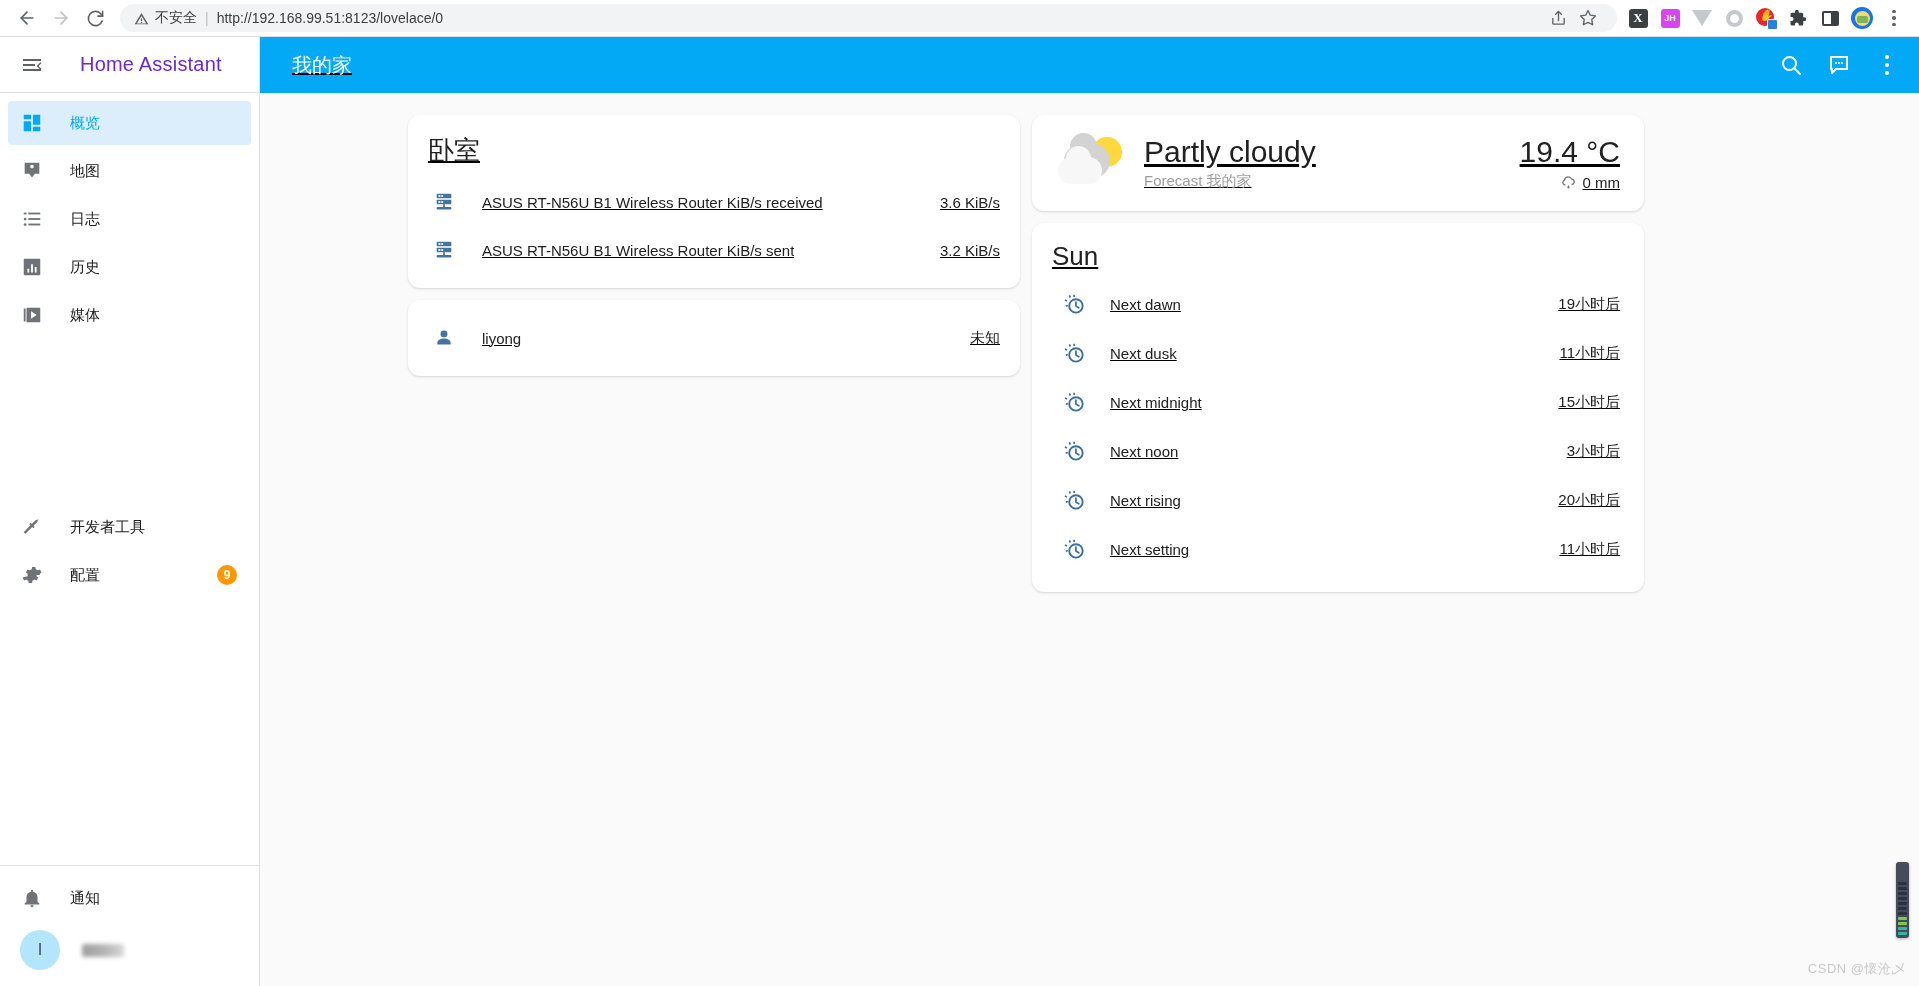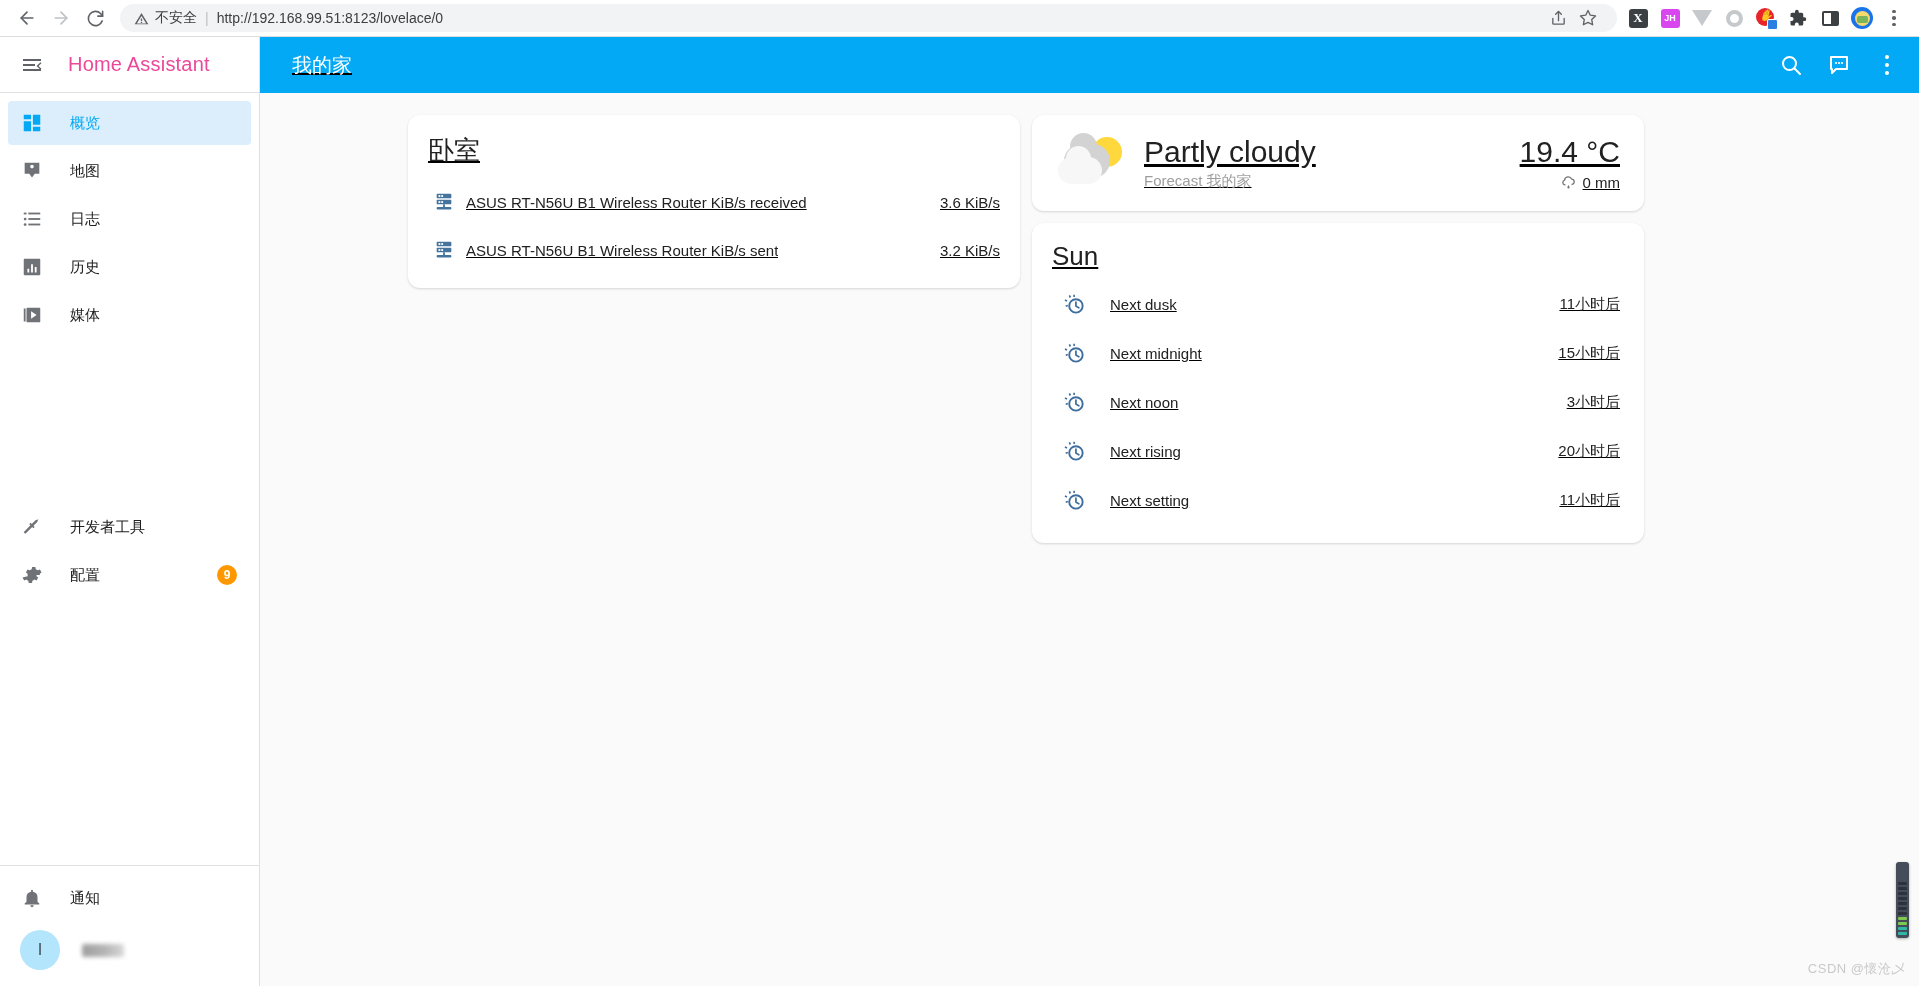--- a/index.html
+++ b/index.html
@@ -84,21 +84,21 @@
     height: 949px;
   }
   .sb-header {
     height: 56px;
     display: flex; align-items: center;
     padding-left: 8px;
     border-bottom: 1px solid #e0e0e0;
     flex: 0 0 56px;
   }
   .hamburger { width:48px;height:48px;display:flex;align-items:center;justify-content:center;color:#5f6368; }
-  .sb-title { font-size: 20px; color: #ec4899; margin-left: 12px; letter-spacing: .2px; }
+  .sb-title { font-size: 20px; color: #6d28d9; margin-left: 24px; letter-spacing: .2px; }
   .sb-scroll { flex: 1 1 auto; padding-top: 4px; overflow: hidden; }
   .sb-item {
     height: 44px;
     margin: 4px 8px;
     border-radius: 4px;
     display: flex; align-items: center;
     padding-left: 12px;
     cursor: pointer;
     position: relative;
   }
@@ -169,21 +169,21 @@
     padding: 18px 20px 6px 20px;
     font-weight: 400;
   }
   .entity-rows { padding: 4px 0 14px 0; }
   .entity-row {
     display: flex; align-items: center;
     height: 48px; padding: 0 20px 0 22px;
     cursor: pointer;
   }
   .entity-row .e-icon { width: 28px; flex: 0 0 28px; display:flex;align-items:center;justify-content:center;color:#44739e; }
-  .entity-row .e-name { margin-left: 8px; font-size: 15px; color: #212121; white-space: nowrap; overflow:hidden; text-overflow: ellipsis;}
+  .entity-row .e-name { margin-left: 24px; font-size: 15px; color: #212121; white-space: nowrap; overflow:hidden; text-overflow: ellipsis;}
   .entity-row .e-state { margin-left: auto; font-size: 15px; color: #212121; white-space: nowrap; padding-left: 16px;}
 
   
   .card-person .entity-rows { padding: 14px 0 14px 0; }
 
   
   .weather {
     display: flex; align-items: center;
     padding: 20px 24px 20px 26px;
   }
@@ -492,20 +492,34 @@
                     <rect x="6" y="11" width="2" height="2" fill="#fff"></rect>
                     <rect x="9" y="11" width="2" height="2" fill="#fff"></rect>
                   </svg>
               </span>
               <span class="e-name">ASUS RT-N56U B1 Wireless Router KiB/s sent</span>
               <span class="e-state">3.2 KiB/s</span>
             </div>
           </div>
         </div>
 
+        <div class="card card-person">
+          <div class="entity-rows">
+            <div class="entity-row">
+              <span class="e-icon">
+                <svg width="22" height="22" viewBox="0 0 24 24" fill="currentColor">
+                    <circle cx="12" cy="7.5" r="3.8"></circle>
+                    <path d="M12 12.6c-4 0-7.2 2-7.2 4.5V19h14.4v-1.9c0-2.5-3.2-4.5-7.2-4.5z"></path>
+                  </svg>
+              </span>
+              <span class="e-name">liyong</span>
+              <span class="e-state">未知</span>
+            </div>
+          </div>
+        </div>
 
       </div>
 
       <div class="col col-right">
 
         <div class="card">
           <div class="weather">
             <span class="weather-icon">
               <i class="sun"></i>
                 <i class="cloud-back"></i>
@@ -527,20 +541,31 @@
                 <span>0 mm</span>
               </div>
             </div>
           </div>
         </div>
 
         <div class="card">
           <div class="card-title">Sun</div>
           <div class="sun-rows">
 
+            <div class="sun-row">
+              <span class="s-icon">
+                <svg width="23" height="23" viewBox="0 0 24 24" fill="currentColor">
+                    <path d="M7.4 2.2l1 2.1-1.5.8-1-2.2 1.5-.7zM2.3 6.6l2.2.9-.6 1.6-2.2-.9.6-1.6zM2.6 13l2.2-.7.5 1.6-2.2.8-.5-1.7zM12.4 1.8l.1 2.4-1.7.1-.1-2.4 1.7-.1z"></path>
+                    <circle cx="13.5" cy="13.5" r="7" fill="none" stroke="currentColor" stroke-width="2"></circle>
+                    <path d="M13.5 9.4v4.3l3 1.8" fill="none" stroke="currentColor" stroke-width="1.8" stroke-linecap="round"></path>
+                  </svg>
+              </span>
+              <span class="s-name">Next dawn</span>
+              <span class="s-state">19小时后</span>
+            </div>
 
             <div class="sun-row">
               <span class="s-icon">
                 <svg width="23" height="23" viewBox="0 0 24 24" fill="currentColor">
                     <path d="M7.4 2.2l1 2.1-1.5.8-1-2.2 1.5-.7zM2.3 6.6l2.2.9-.6 1.6-2.2-.9.6-1.6zM2.6 13l2.2-.7.5 1.6-2.2.8-.5-1.7zM12.4 1.8l.1 2.4-1.7.1-.1-2.4 1.7-.1z"></path>
                     <circle cx="13.5" cy="13.5" r="7" fill="none" stroke="currentColor" stroke-width="2"></circle>
                     <path d="M13.5 9.4v4.3l3 1.8" fill="none" stroke="currentColor" stroke-width="1.8" stroke-linecap="round"></path>
                   </svg>
               </span>
               <span class="s-name">Next dusk</span>

